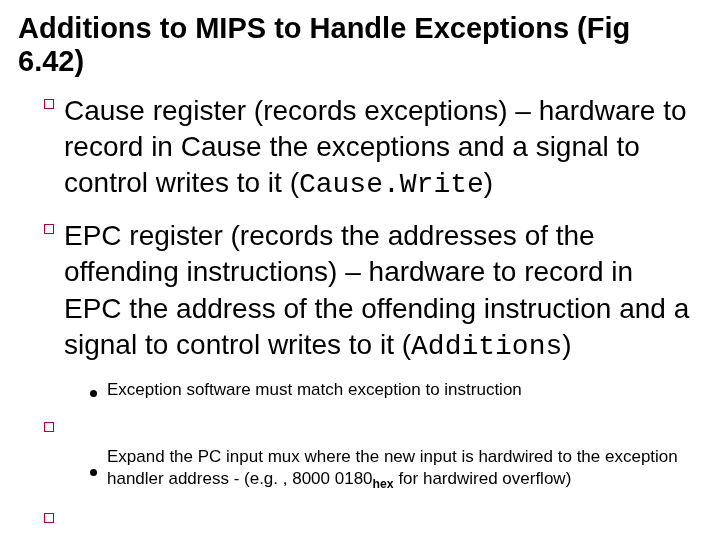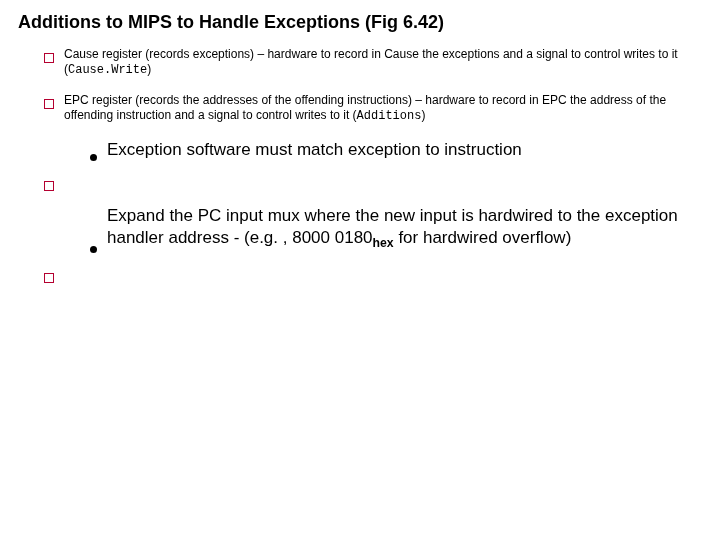--- a/index.html
+++ b/index.html
@@ -4,50 +4,50 @@
 <style>
   * { box-sizing: border-box; margin: 0; padding: 0; }
   html, body { width: 720px; height: 540px; }
   body {
     background: #ffffff;
     font-family: Arial, Helvetica, sans-serif;
     color: #000;
     padding: 12px 18px 18px 18px;
   }
   .title {
-    font-size: 18px;
+    font-size: 29px;
     font-weight: bold;
     margin-bottom: 14px;
     line-height: 1.15;
   }
   .item-l1 {
     display: flex;
     align-items: flex-start;
     margin-left: 26px;
     margin-right: 8px;
     margin-bottom: 14px;
   }
   .bullet-sq {
     width: 10px;
     height: 10px;
     border: 1.6px solid #b40030;
     margin-top: 6px;
     margin-right: 10px;
     flex: 0 0 auto;
   }
   .item-l1 .text {
-    font-size: 12px;
+    font-size: 28px;
     line-height: 1.3;
   }
   .code {
     font-family: "Courier New", Courier, monospace;
   }
   .item-l2 {
     display: flex;
-    align-items: flex-end;
+    align-items: center;
     margin-left: 72px;
     margin-right: 12px;
     margin-bottom: 14px;
   }
   .bullet-disc {
     width: 7px;
     height: 7px;
     border-radius: 50%;
     background: #000;
     margin-top: 7px;

